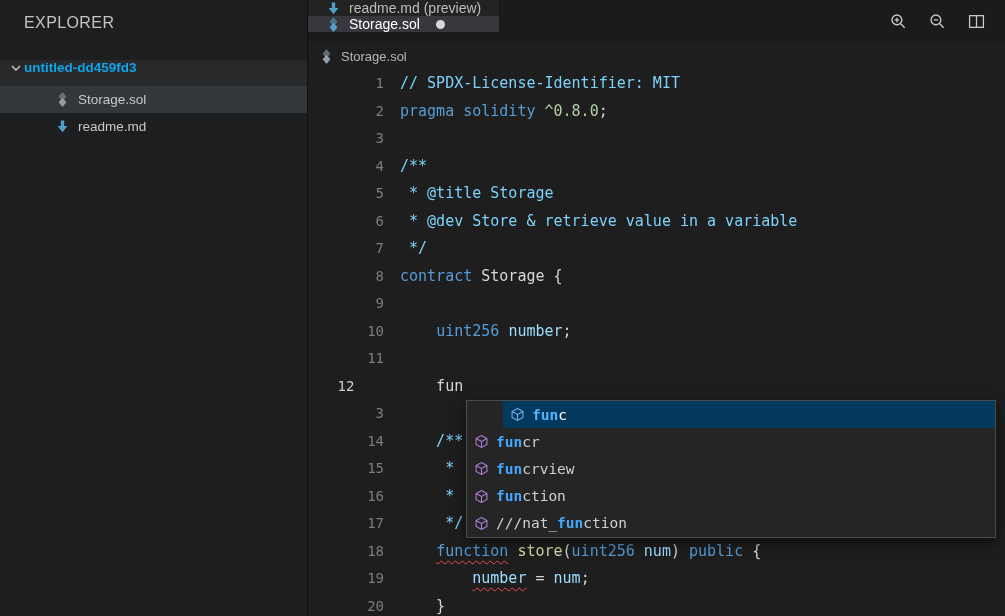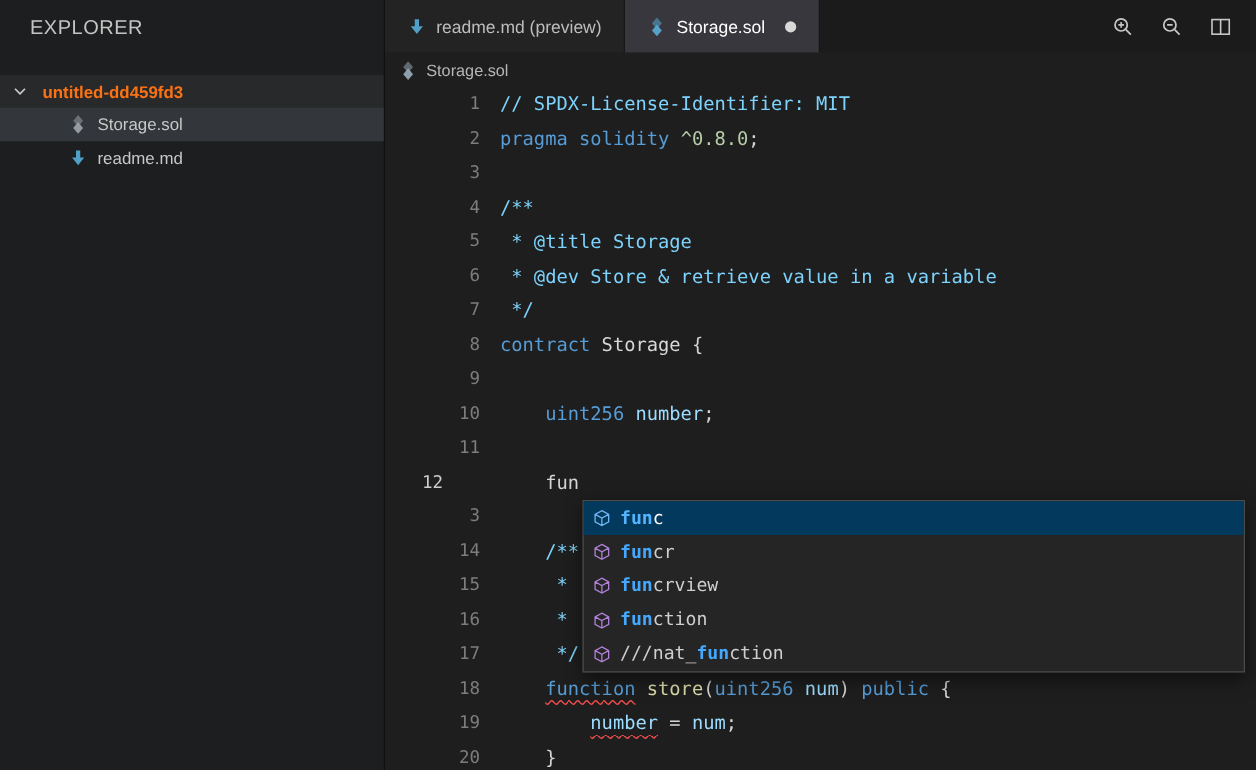--- a/index.html
+++ b/index.html
@@ -5,31 +5,31 @@
   * { margin:0; padding:0; box-sizing:border-box; }
   html,body { width:1005px; height:616px; overflow:hidden; background:#1e1e1e;
               font-family:"Liberation Sans", sans-serif; }
   .app { display:flex; width:1005px; height:616px; }
 
   
   .sidebar { width:308px; flex:none; background:#1d1e1f; border-right:1px solid #101010;
              display:flex; flex-direction:column; }
   .sidebar-header { height:46px; padding:14px 0 0 24px; font-size:16px; color:#c4c4c4;
                     letter-spacing:.4px; }
-  .ws-row { margin-top:14px; height:26px; display:flex; align-items:center; gap:10px;
-            padding-left:8px; color:#f97316; font-weight:700; font-size:13.5px;
+  .ws-row { margin-top:14px; height:26px; display:flex; gap:0;
+            padding-left:8px; color:#0ea5e9; font-weight:700; font-size:13.5px;
             background:rgba(255,255,255,.05); cursor:pointer; }
   .file-row { height:27px; display:flex; align-items:center; gap:8px; padding-left:55px;
               font-size:13.5px; color:#c8c8c8; cursor:pointer; }
   .file-row.selected { background:#33363b; }
 
   
   .editor { flex:1; min-width:0; display:flex; flex-direction:column; background:#1e1e1e; }
   .tabbar { height:42px; flex:none; display:flex; background:#1b1b1c; }
-  .tabs { display:flex; height:100%; }
+  .tabs { display:flex; height:100%;flex-direction:column; }
   .tab { display:flex; align-items:center; gap:8px; padding:0 18px; font-size:14px;
          color:#bdbdbd; background:#232324; border-right:1px solid #161617; cursor:pointer; }
   .tab.active { background:#37373d; color:#ffffff; }
   .dot { width:9px; height:9px; border-radius:50%; background:#d8d8d8; margin-left:8px;
          flex:none; cursor:pointer; }
   .tab-actions { margin-left:auto; display:flex; align-items:center; gap:22px;
                  padding-right:20px; color:#c8c8c8; }
   .action { width:17px; height:17px; display:inline-flex; cursor:pointer; }
   .breadcrumb { height:28px; flex:none; display:flex; align-items:center; gap:7px;
                 padding-left:11px; font-size:13px; color:#b6b6b6; cursor:pointer; }
@@ -50,21 +50,21 @@
   .tk-pl { color:#d4d4d4; }
   .err { text-decoration-line:underline; text-decoration-style:wavy;
          text-decoration-color:#f14c4c; text-decoration-thickness:1px;
          text-underline-offset:4px; }
 
   
   .suggest { position:absolute; left:158px; top:330px; width:530px; background:#252526;
              border:1px solid #4b4b4b; box-shadow:0 5px 14px rgba(0,0,0,.55); z-index:5; }
   .s-item { height:27.2px; display:flex; align-items:center; gap:7px; padding:0 7px;
             font-size:14.5px; color:#cfcfcf; cursor:pointer; }
-  .s-item.selected { background:#04395e; color:#ffffff; }
+  .s-item.selected { background:#04395e; color:#ffffff;margin-left:36px; }
   .s-ic { width:15px; height:15px; display:inline-flex; color:#b180d7; flex:none; }
   .s-item.selected .s-ic { color:#6fb6f2; }
   .s-match { color:#44a8ff; font-weight:700; }
   .s-item.selected .s-match { color:#54b4ff; }
 
   
   .ic { display:inline-flex; width:15px; height:15px; align-items:center;
         justify-content:center; flex:none; }
   .ic svg, .action svg, .s-ic svg { display:block; }
   .ic-chevron { width:16px; height:16px; color:#cccccc; }

